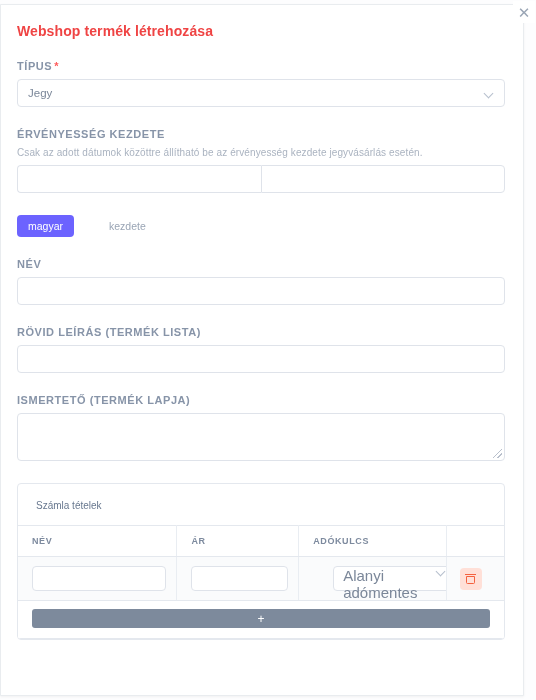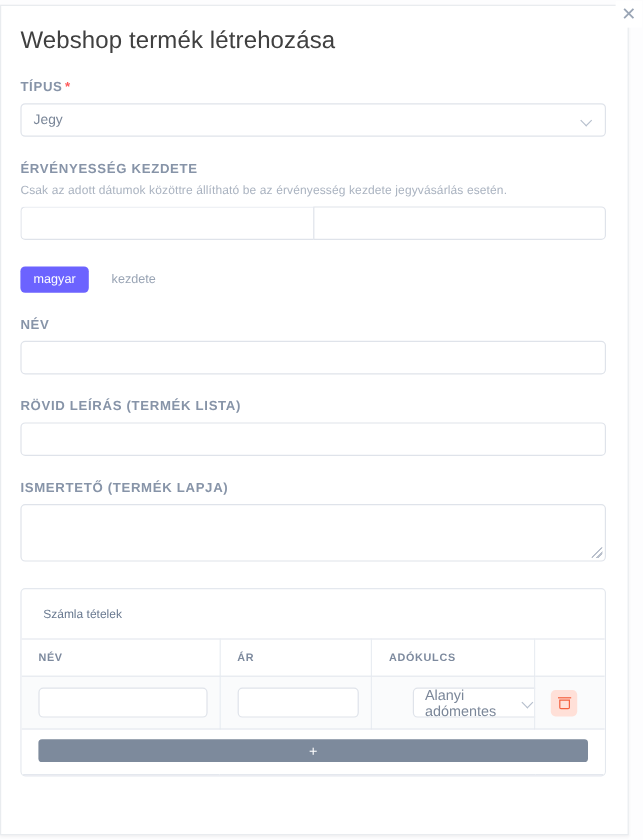--- a/index.html
+++ b/index.html
@@ -22,21 +22,21 @@
 
   .close-btn {
     position: absolute; right: -12px; top: -4px;
     width: 22px; height: 22px;
     display: flex; align-items: center; justify-content: center;
     color: #9aa5b5; font-size: 15px; line-height: 1;
     background: #ffffff; cursor: pointer; z-index: 5;
   }
 
   .modal-title {
-    color: #404040; font-size: 20px; font-weight: 400;
+    color: #ef4444; font-size: 14px; font-weight: 700;
     padding: 18px 0 0 16px; letter-spacing: .1px;
   }
 
   .body { padding: 0 18px 0 16px; }
 
   .field { margin-top: 21px; }
   .label {
     font-size: 11px; font-weight: 700; letter-spacing: .55px;
     color: #8794a8; text-transform: uppercase;
   }
@@ -60,21 +60,21 @@
 
   .date-group { margin-top: 7px; display: flex; width: 100%; }
   .date-in {
     height: 28px; flex: 1 1 50%;
     border: 1px solid #dfe3ea; background: #fff;
     font-size: 11.5px; color: #7b8799; padding: 0 10px;
   }
   .date-in:first-child { border-radius: 4px 0 0 4px; border-right: none; }
   .date-in:last-child { border-radius: 0 4px 4px 0; }
 
-  .lang-tabs { margin-top: 22px; display: flex; align-items: center; gap: 8px; }
+  .lang-tabs { margin-top: 22px; display: flex; align-items: center; gap: 24px; }
   .tab {
     font-size: 10.5px; padding: 5px 11px; border-radius: 4px;
     cursor: pointer; color: #9aa5b5; background: transparent;
   }
   .tab.active { background: #6c63ff; color: #ffffff; }
 
   .text-in {
     margin-top: 7px; height: 28px; width: 100%;
     border: 1px solid #dfe3ea; border-radius: 4px; background: #fff;
   }
@@ -112,22 +112,22 @@
     vertical-align: middle;
   }
   .tbl td:last-child { border-right: none; text-align: center; padding-left: 0; }
   .cell-in {
     height: 25px; width: 100%;
     border: 1px solid #dfe3ea; border-radius: 4px; background: #fff;
   }
   .cell-select {
     height: 25px; width: 100%;
     border: 1px solid #dfe3ea; border-radius: 4px; background: #fff;
-    display: flex; align-items: center; justify-content: space-between;
-    padding: 0 9px; font-size: 12px; color: #7b8799; cursor: pointer; margin-left: 20px;
+    display: flex; align-items: flex-start; justify-content: space-between;
+    padding: 0 9px; font-size: 15px; color: #7b8799; cursor: pointer; margin-left: 20px;
   }
   .del-btn {
     width: 22px; height: 22px; border-radius: 4px; background: #ffe0d8;
     display: inline-flex; align-items: center; justify-content: center;
     cursor: pointer;
   }
   .trash { width: 9px; height: 10px; position: relative; }
   .trash::before {
     content: ""; position: absolute; left: 0; top: 2px; right: 0; bottom: 0;
     border: 1.3px solid #f4613f; border-radius: 0 0 1.5px 1.5px;

